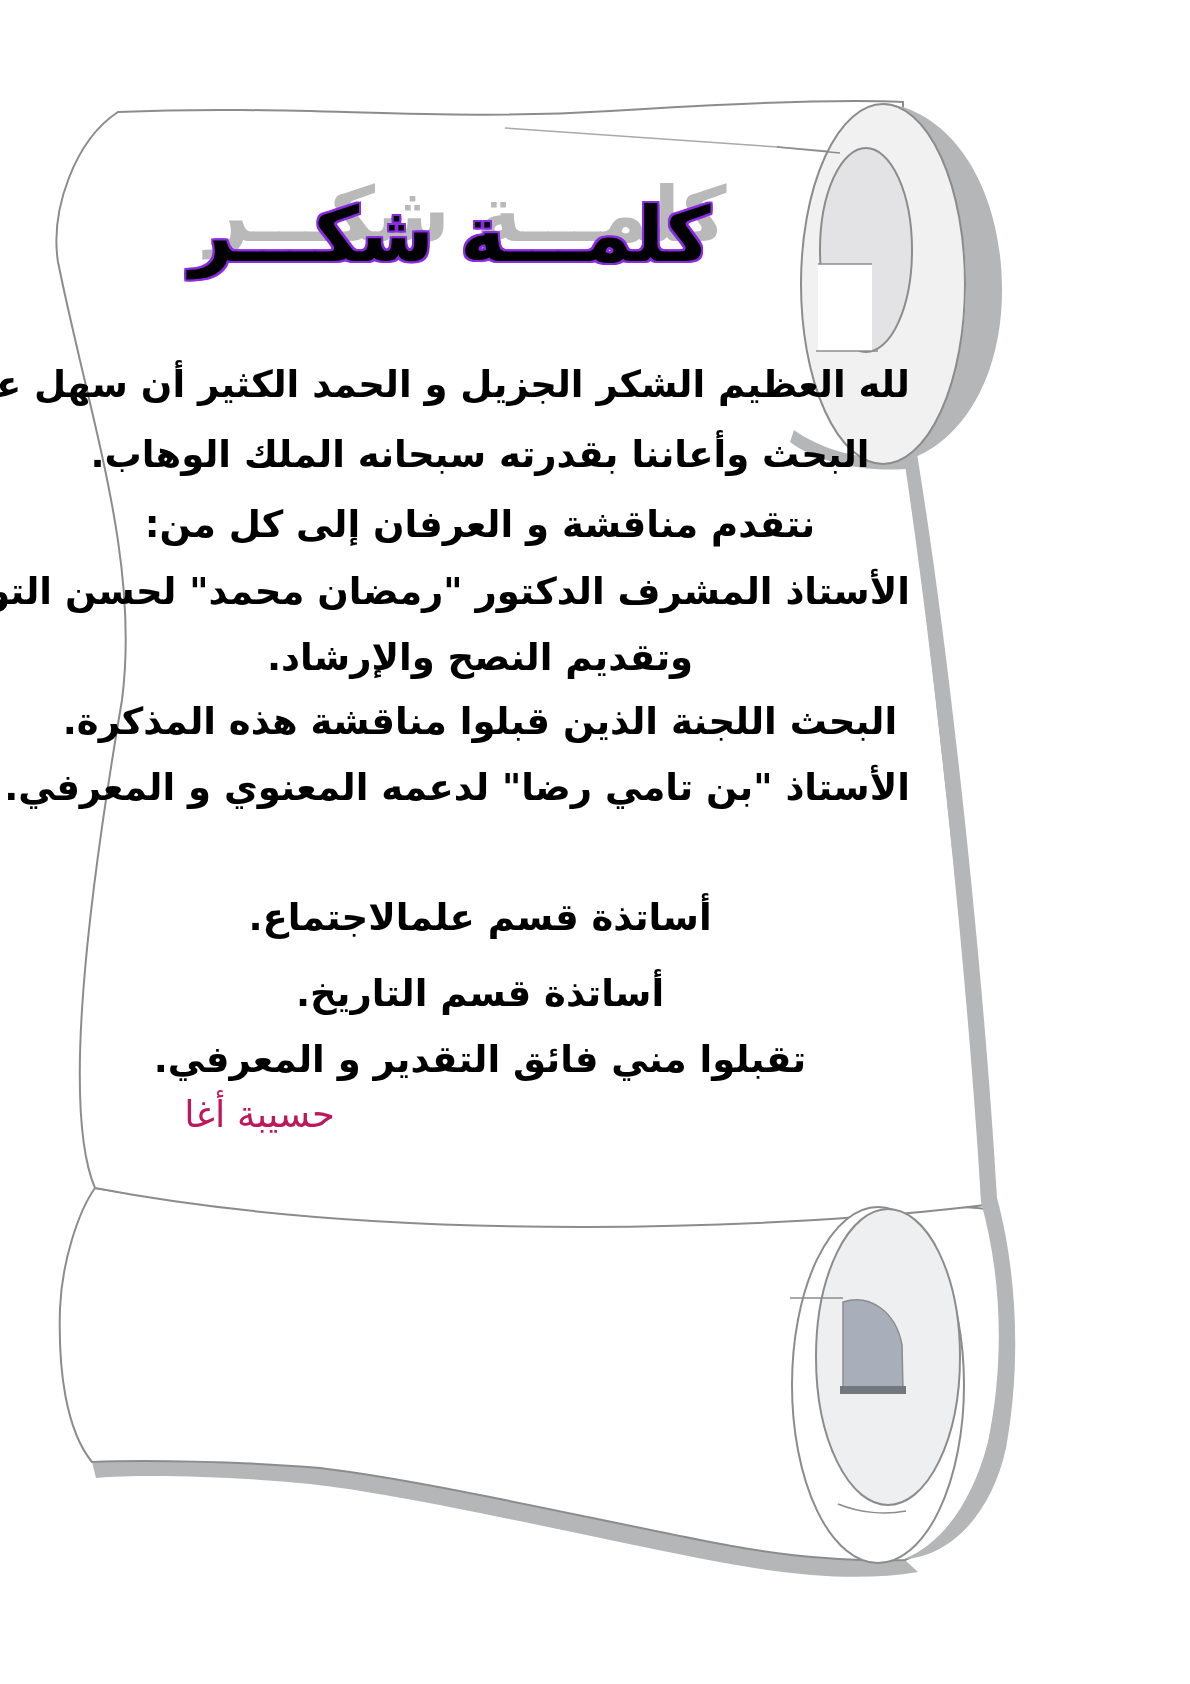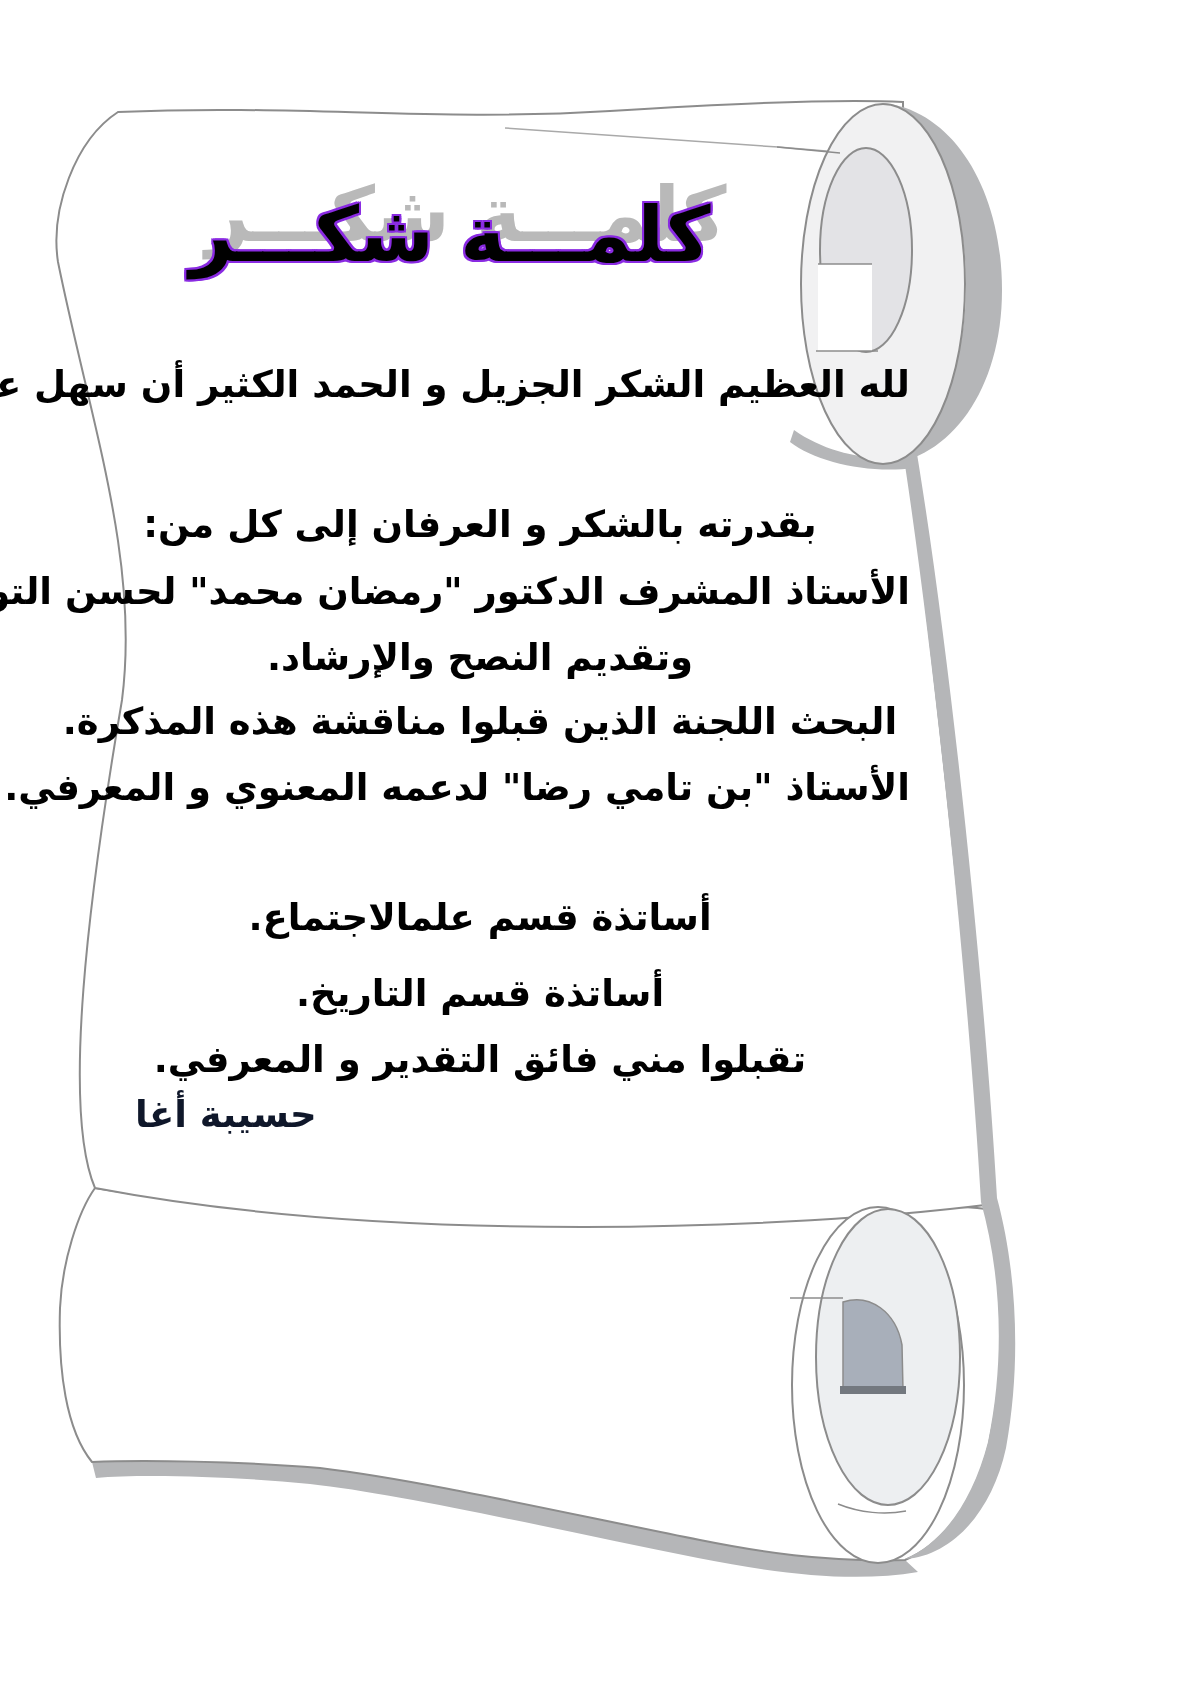--- a/index.html
+++ b/index.html
@@ -12,21 +12,21 @@
   .title-layer{position:absolute;left:0;top:0;width:100%;
        font-size:76px;font-weight:bold;line-height:150px;white-space:nowrap;}
   .title-shadow{color:#b9b9b9;transform:translate(16px,-20px);}
   .title-main{color:#000000;
        text-shadow:2px 0 #8a2be2,-2px 0 #8a2be2,0 2px #8a2be2,0 -2px #8a2be2,
                    2px 2px #8a2be2,-2px -2px #8a2be2,2px -2px #8a2be2,-2px 2px #8a2be2;}
   .bodyline{position:absolute;left:50px;width:860px;height:56px;line-height:56px;
        text-align:center;font-size:37px;font-weight:bold;color:#000;direction:rtl;
        white-space:nowrap;}
   .signature{position:absolute;left:135px;top:1087px;width:200px;height:56px;line-height:56px;
-       text-align:left;font-size:37px;font-weight:bold;color:#0f172a;direction:rtl;}
+       text-align:right;font-size:37px;font-weight:normal;color:#be185d;direction:rtl;}
 </style>
 </head>
 <body>
 
 <div class="stage">
 
   <svg class="scroll" width="1190" height="1684" viewBox="0 0 1190 1684" aria-hidden="true">
 
     <g>
 
@@ -100,21 +100,22 @@
   </svg>
 
   <div class="textlayer">
 
     <div class="title-wrap" dir="rtl">
       <div class="title-layer title-shadow">كلمـــة شكـــر</div>
       <div class="title-layer title-main">كلمـــة شكـــر</div>
     </div>
 
     <div class="bodyline" style="top:357px">لله العظيم الشكر الجزيل و الحمد الكثير أن سهل علينا هذا</div>
-    <div class="bodyline" style="top:497px">بقدرته بالشكر و العرفان إلى كل من:</div>
+    <div class="bodyline" style="top:427px">البحث وأعاننا بقدرته سبحانه الملك الوهاب.</div>
+    <div class="bodyline" style="top:497px">نتقدم مناقشة و العرفان إلى كل من:</div>
     <div class="bodyline" style="top:564px">الأستاذ المشرف الدكتور "رمضان محمد" لحسن التوجيه</div>
     <div class="bodyline" style="top:630px">وتقديم النصح والإرشاد.</div>
     <div class="bodyline" style="top:694px">البحث اللجنة الذين قبلوا مناقشة هذه المذكرة.</div>
     <div class="bodyline" style="top:760px">الأستاذ "بن تامي رضا" لدعمه المعنوي و المعرفي.</div>
     <div class="bodyline" style="top:966px">أساتذة قسم التاريخ.</div>
     <div class="bodyline" style="top:890px">أساتذة قسم علمالاجتماع.</div>
     <div class="bodyline" style="top:1032px">تقبلوا مني فائق التقدير و المعرفي.</div>
 
     <div class="signature">حسيبة أغا</div>
   </div>

